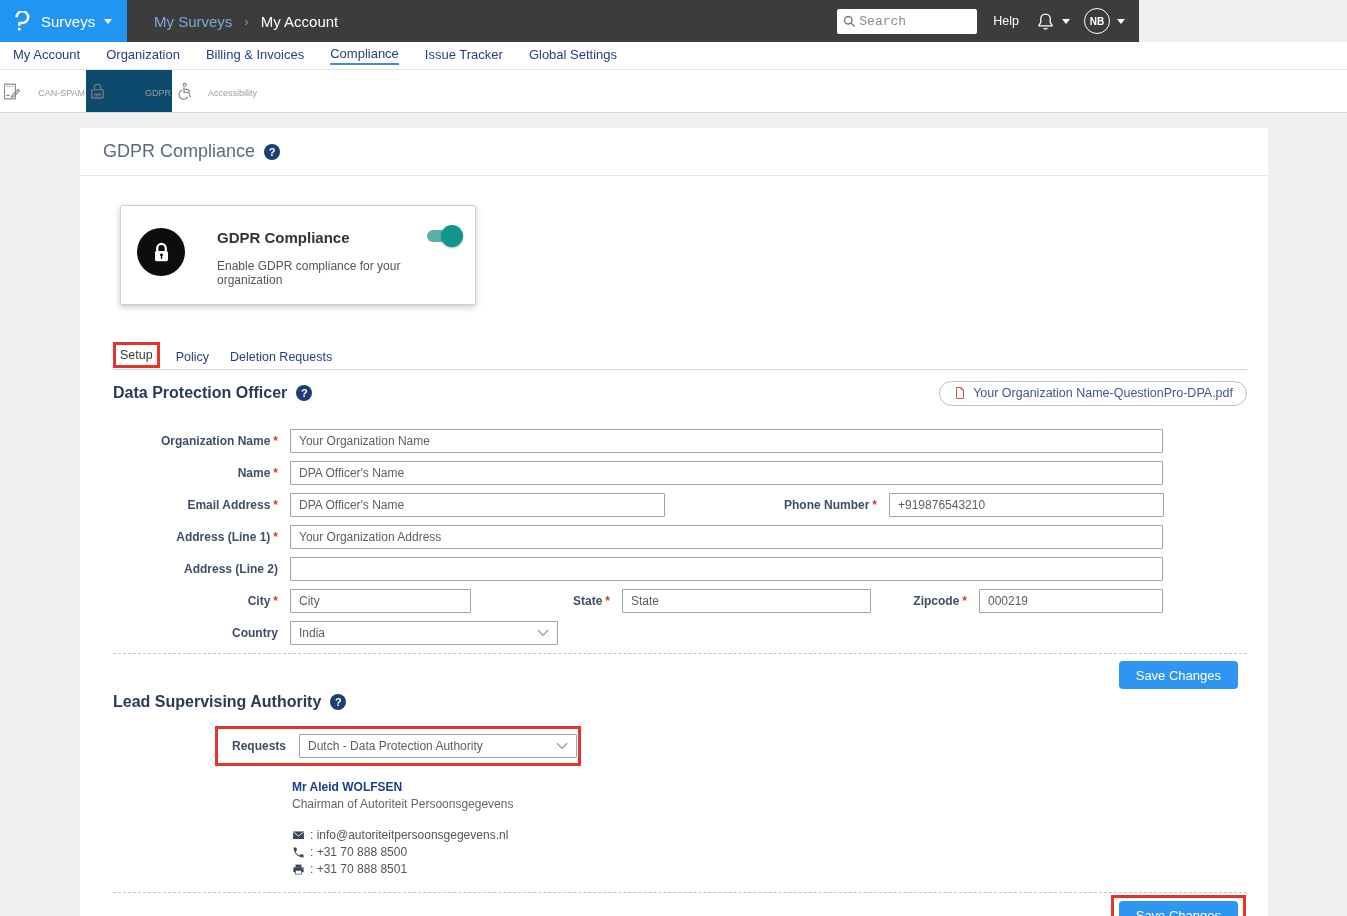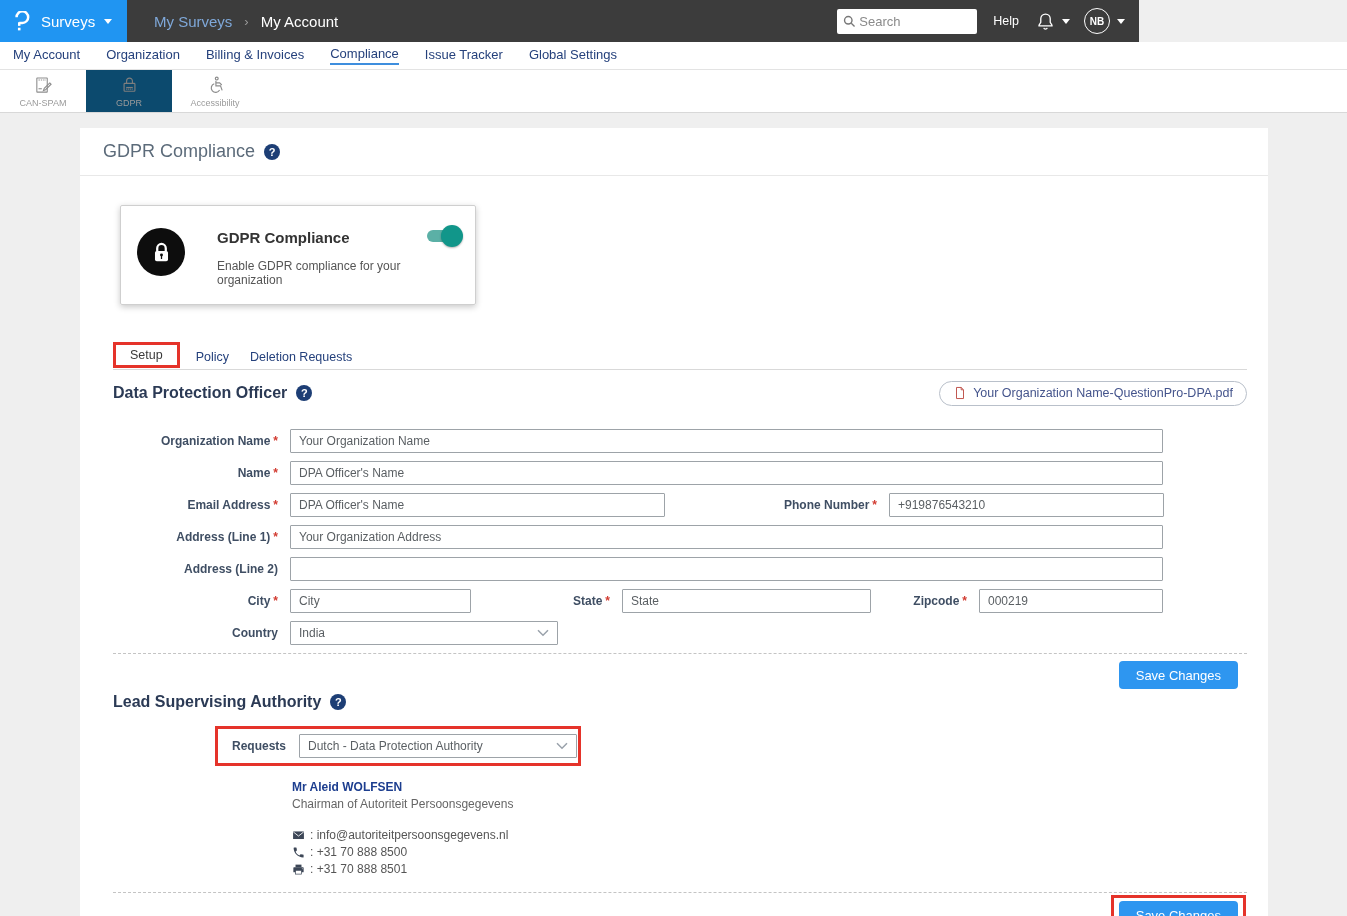--- a/index.html
+++ b/index.html
@@ -17,38 +17,38 @@
     border-top:5px solid #fff; margin-left:9px; display:inline-block; }
   .breadcrumb { display:flex; align-items:center; margin-left:27px; font-size:15px; }
   .bc-link { color:#7fa8d9; cursor:pointer; }
   .bc-sep { color:#9a9a9a; margin:0 12px; font-size:13px; }
   .bc-current { color:#ffffff; }
   .topbar-right { margin-left:auto; display:flex; align-items:center; padding-right:14px; }
   .search-box { position:relative; width:140px; height:25px; margin-right:16px; }
   .search-box svg { position:absolute; left:6px; top:6px; }
   .search-box input { width:100%; height:100%; border:none; border-radius:2px; background:#fff;
     font-size:13px; padding:0 6px 0 22px; color:#444; outline:none;
-    font-family:Liberation Sans, sans-serif; }
+    font-family:Liberation Mono, monospace; }
   .search-box input::placeholder { color:#8a8a8a; }
   .help-link { font-size:12.5px; color:#fff; margin-right:16px; cursor:pointer; }
   .bell { display:flex; align-items:center; cursor:pointer; }
   .avatar { width:26px; height:26px; border:1.5px solid #fff; border-radius:50%; display:flex;
     align-items:center; justify-content:center; font-size:10px; font-weight:bold; color:#fff;
     margin-left:14px; cursor:pointer; }
 
   
   .nav2 { position:absolute; top:42px; left:0; width:1347px; height:28px; background:#fff;
     display:flex; align-items:center; padding-left:13px; border-bottom:1px solid #e3e3e3; }
   .nav2-item { font-size:13px; color:#25417c; margin-right:26px; cursor:pointer; padding-bottom:2px; }
   .nav2-item.active { border-bottom:2px solid #3e8ede; }
 
   
   .subtabs { position:absolute; top:70px; left:0; width:1347px; height:43px; background:#fff;
     display:flex; border-bottom:1px solid #d8d8d8; }
-  .subtab { min-width:86px; padding:5px 1px 4px; display:flex; flex-direction:column; align-items:center;
+  .subtab { min-width:86px; padding:5px 1px 4px; display:flex; align-items:center;
     justify-content:space-between; cursor:pointer;text-align:center; }
   .subtab.active { background:#0c4a6e; }
   .subtab-label { font-size:9px; color:#9a9a9a; margin-top:3px; }
 
   
   .panel { position:absolute; top:128px; left:80px; width:1188px; height:788px; background:#fff; }
   .panel-header { height:48px; display:flex; align-items:center; padding-left:23px;
     border-bottom:1px solid #e8e8e8; }
   .panel-title { font-size:18px; color:#5c6b7a; }
   .help-ic { width:16px; height:16px; border-radius:50%; background:#1d3e75; color:#fff;
@@ -68,21 +68,21 @@
     background:#5bb0a6; cursor:pointer; }
   .toggle .knob { position:absolute; right:-6px; top:-5px; width:22px; height:22px; border-radius:50%;
     background:#11968a; box-shadow:0 1px 2px rgba(0,0,0,0.3); }
 
   .panel-inner { padding:0 21px 0 33px; }
 
   
   .tabs-row { margin-top:36px; display:flex; align-items:flex-end; border-bottom:1px solid #d9d9d9;
     height:29px; }
   .tab { font-size:12.5px; color:#25417c; cursor:pointer; padding:5px 8px; }
-  .tab.tab-active { color:#3a3a3a; border:3px solid #e5332a; padding:3px 14px; margin-bottom:1px; }
+  .tab.tab-active { color:#3a3a3a; border:3px solid #e5332a; padding:3px 4px; margin-bottom:1px; }
 
   
   .dpo-header { display:flex; align-items:center; margin-top:9px; height:28px; }
   .section-heading { font-size:16px; font-weight:bold; color:#2b3a55; display:flex; align-items:center; }
   .pdf-btn { margin-left:auto; height:25px; border:1px solid #b9c0ca; border-radius:13px; background:#fff;
     display:flex; align-items:center; padding:0 13px; cursor:pointer; }
   .pdf-btn span { font-size:12.5px; color:#44548c; margin-left:6px; }
 
   
   .form { margin-top:22px; }

